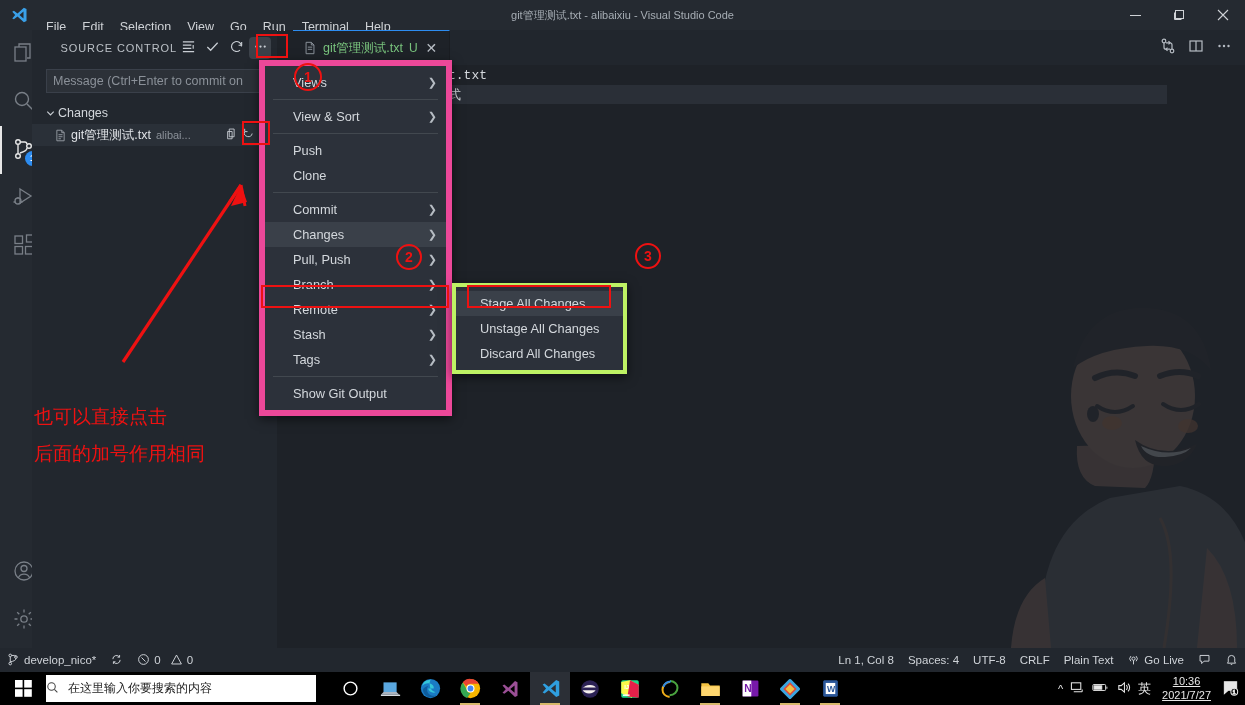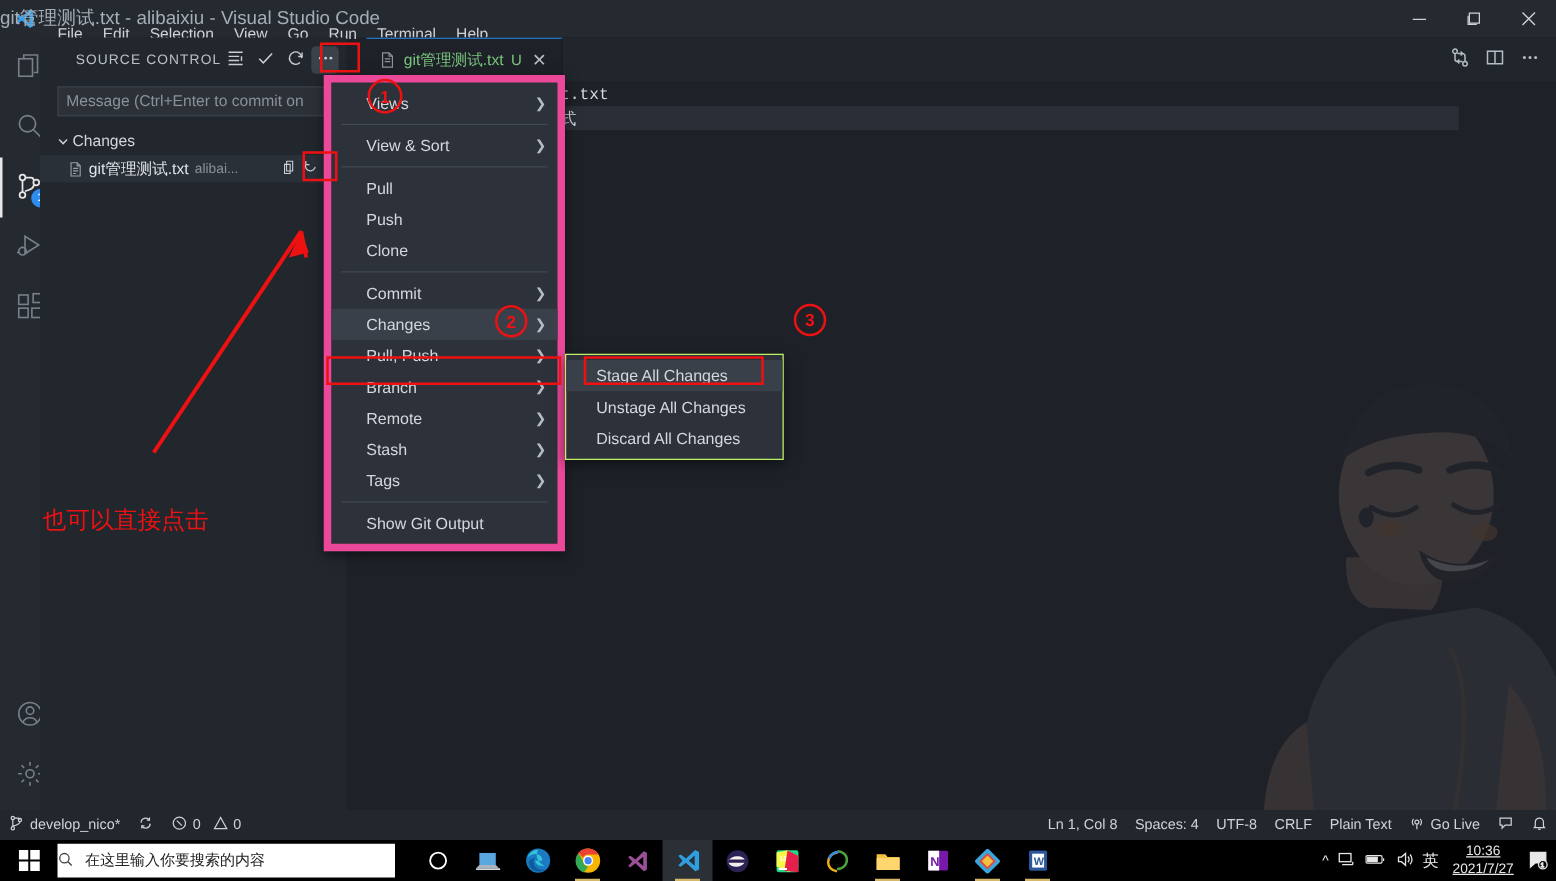--- a/index.html
+++ b/index.html
@@ -19,22 +19,22 @@
     position:absolute; top:0; left:0; width:1245px; height:30px;
     background:#252a31; display:flex; align-items:center;
   }
   .vscode-logo { width:38px; height:30px; display:flex; align-items:center; justify-content:center; }
   .vscode-logo svg { width:18px; height:18px; }
   .menubar { display:flex; align-items:center; height:30px; }
   .menuitem {
     padding:0 8px; height:30px; line-height:30px; font-size:12.5px; color:#cfd2d6; cursor:default;margin-top:24px;
   }
   .wintitle {
-    position:absolute; left:0; width:1245px; text-align:left;
-    font-size:15px; color:#a6adb4; line-height:30px; pointer-events:none;
+    position:absolute; left:0; width:1245px; text-align:center;
+    font-size:11px; color:#a6adb4; line-height:30px; pointer-events:none;
   }
   .wincontrols { position:absolute; right:0; top:0; height:30px; display:flex; }
   .wc { width:44px; height:30px; display:flex; align-items:center; justify-content:center; color:#cfd2d6; }
 
   
   .activitybar {
     position:absolute; left:0; top:30px; width:48px; height:618px;
     background:#252a31; display:flex; flex-direction:column; align-items:center;
   }
   .act {
@@ -124,21 +124,21 @@
   .mi {
     height:25px; display:flex; align-items:center; padding:0 10px 0 28px; font-size:12.8px;
     color:#d4d8dd; position:relative;
   }
   .mi.sel { background:#3a4049; }
   .mi .arrow { position:absolute; right:9px; color:#b6bcc3; font-size:11px; }
   .sep { height:1px; background:#42484f; margin:4px 8px; }
 
   .submenu {
     position:absolute; left:452px; top:283px; width:175px; background:#2c313a;
-    border:1px solid #bef264; box-shadow:0 3px 10px rgba(0,0,0,.55); padding:4px 0; z-index:45;
+    border:4px solid #bef264; box-shadow:0 3px 10px rgba(0,0,0,.55); padding:4px 0; z-index:45;
   }
   .submenu .mi { padding-left:24px; }
   .submenu .mi.sel { background:#3a4049; }
 
   
   .statusbar {
     position:absolute; left:0; top:648px; width:1245px; height:24px; background:#22272e;
     display:flex; align-items:center; font-size:11.5px; color:#cfd3d8;
   }
   .sb-item { display:flex; align-items:center; gap:4px; padding:0 7px; height:24px; }
@@ -441,23 +441,20 @@
       <span>Views</span>
       <span class="arrow">❯</span>
     </div>
     <div class="sep"></div>
     <div class="mi">
       <span>View &amp; Sort</span>
       <span class="arrow">❯</span>
     </div>
     <div class="sep"></div>
     <div class="mi">
-      <span>Pull</span>
-    </div>
-    <div class="mi">
       <span>Push</span>
     </div>
     <div class="mi">
       <span>Clone</span>
     </div>
     <div class="sep"></div>
     <div class="mi">
       <span>Commit</span>
       <span class="arrow">❯</span>
     </div>
@@ -734,14 +731,15 @@
   <div class="anno circ" style="left:635px; top:243px; width:26px; height:26px;">3</div>
 
   <svg class="anno" style="left:100px; top:140px; width:180px; height:240px;" viewBox="0 0 180 240">
     <path d="M23 222 L141 45" stroke="#ee1111" stroke-width="3.2" fill="none"></path>
     <path d="M141 45 L131 66 L147 62 Z" fill="#ee1111"></path>
     <path d="M141 45 L129 63" stroke="#ee1111" stroke-width="3" fill="none"></path>
     <path d="M141 45 L145 66" stroke="#ee1111" stroke-width="3" fill="none"></path>
   </svg>
 
   <div class="anno anno-text" style="left:34px; top:402px;">也可以直接点击</div>
+  <div class="anno anno-text" style="left:34px; top:439px;">后面的加号作用相同</div>
 
 </div>
 
 </body></html>

